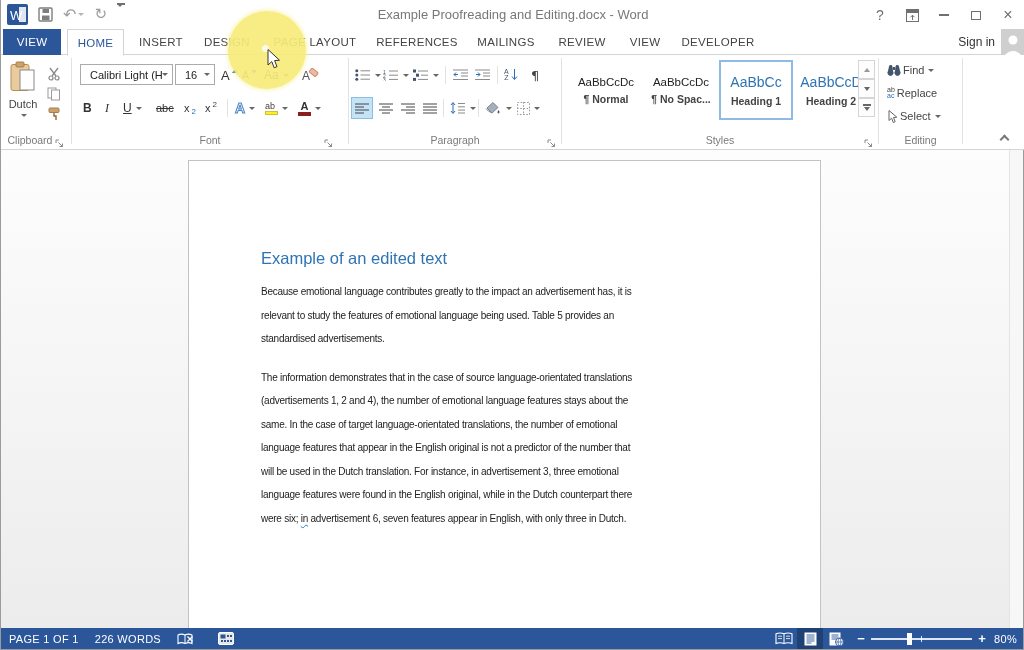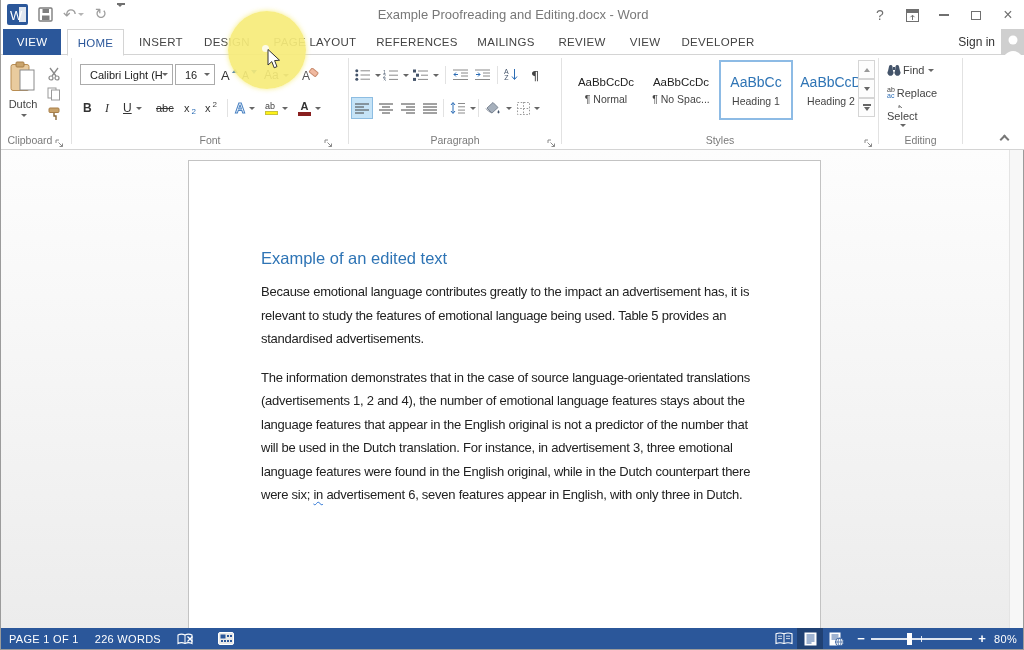--- a/index.html
+++ b/index.html
@@ -38,35 +38,35 @@
   .combo { position:absolute; height:21px; border:1px solid #ABABAB; background:#FFF; display:flex; align-items:center; font-size:11px; color:#222; padding-left:9px; }
   .combo .dd { margin-left:auto; margin-right:4px; }
   .msep { position:absolute; width:1px; height:18px; background:#E2E2E2; }
   .on { background:#C5E3F7; border:1px solid #8DBDE2; }
   .letter { font-size:12px; color:#333; }
   .chev-up { width:7px; height:7px; border-left:2px solid #777; border-top:2px solid #777; transform:rotate(45deg); }
 
   
   .scard { position:absolute; top:5px; width:72px; height:60px; background:#FFF; border:1px solid #FFF; display:flex; flex-direction:column; align-items:center; justify-content:center; overflow:hidden; }
   .scard .samp { font-size:11.5px; color:#222; white-space:nowrap; }
-  .scard .sname { font-size:10.5px; color:#444; margin-top:5px; white-space:nowrap; }
+  .scard .sname { font-size:10.5px; color:#444; margin-top:5px; white-space:nowrap;font-weight:bold; }
   .scard.blue .samp { color:#2E74B5; font-size:14px; }
   .scard.sel { border:2px solid #8DBBE5; }
   .scol { position:absolute; width:17px; height:19px; border:1px solid #D5D5D5; display:flex; flex-direction:column; align-items:center; justify-content:center; background:#FDFDFD; }
   .tri-up { width:0; height:0; border-left:3.5px solid transparent; border-right:3.5px solid transparent; border-bottom:4px solid #666; }
   .tri-dn { width:0; height:0; border-left:3.5px solid transparent; border-right:3.5px solid transparent; border-top:4px solid #666; }
   .mbar { width:8px; height:1.5px; background:#666; margin-bottom:1.5px; }
 
   
   .canvas { left:0; top:150px; width:1022px; height:478px; background:linear-gradient(180deg,#FDFDFD 0%,#F4F4F4 55%,#ECECEC 100%); overflow:hidden; }
   .scrollstrip { position:absolute; right:0; top:0; width:14px; height:478px; background:#F7F7F7; border-left:1px solid #E4E4E4; }
   .page { position:absolute; left:187px; top:10px; width:633px; height:520px; background:#FFF; border:1px solid #C3C3C3; }
   .docbody { position:absolute; left:72px; top:88px; width:500px; }
   .h1 { font-size:16.5px; color:#2E74B5; margin-bottom:12px; }
-  .pline { font-size:13px; letter-spacing:-0.25px; color:#222; line-height:23.5px; white-space:nowrap; }
+  .pline { font-size:10px; letter-spacing:-0.25px; color:#222; line-height:23.5px; white-space:nowrap; }
   .pgap { height:15px; }
   .gram { text-decoration:underline wavy #2E75D4 1px; text-underline-offset:2px; }
 
   
   .clickring { left:227px; top:11px; width:78px; height:78px; border-radius:50%; background:rgba(246,236,122,0.92); box-shadow:0 0 5px rgba(246,236,122,0.9); z-index:9; }
   .clickdot { left:261px; top:45px; width:7px; height:7px; border-radius:50%; background:#FDFBE8; z-index:10; }
   .cursor { left:266px; top:49px; z-index:11; }
 
   
   .statusbar { left:0; top:628px; width:1022px; height:21px; background:#2B579A; color:#FFF; display:flex; align-items:center; font-size:11px; letter-spacing:.3px; }
@@ -431,21 +431,21 @@
         <span>Find</span>
           <i class="dd"></i>
       </div>
       <div class="rbtn" style="left:6px;top:27px;">
         <span style="display:inline-block;line-height:6px;text-align:left;">
           <span style="font-size:7px;color:#444;display:block;">ab</span>
           <span style="font-size:7px;color:#2B6CB5;display:block;">ac</span>
         </span>
         <span>Replace</span>
       </div>
-      <div class="rbtn" style="left:6px;top:50px;flex-direction:column;">
+      <div class="rbtn" style="left:6px;top:50px;">
         <svg width="11" height="13">
             <path d="M2 0.5 L2 10.5 L4.6 8.2 L6.3 12.5 L8.2 11.7 L6.5 7.5 L9.8 7.2 Z" fill="#FFF" stroke="#666"></path>
           </svg>
         <span>Select</span>
           <i class="dd"></i>
       </div>
       <div class="glabel">Editing</div>
     </div>
 
     <div class="ab" style="left:1000px;top:78px;width:16px;height:12px;">
@@ -464,20 +464,21 @@
   <div class="ab canvas">
     <div class="page">
       <div class="docbody">
         <div class="h1">Example of an edited text</div>
         <div class="pline">Because emotional language contributes greatly to the impact an advertisement has, it is</div>
         <div class="pline">relevant to study the features of emotional language being used. Table 5 provides an</div>
         <div class="pline">standardised advertisements.</div>
         <div class="pgap"></div>
         <div class="pline">The information demonstrates that in the case of source language-orientated translations</div>
         <div class="pline">(advertisements 1, 2 and 4), the number of emotional language features stays about the</div>
+        <div class="pline">same. In the case of target language-orientated translations, the number of emotional</div>
         <div class="pline">language features that appear in the English original is not a predictor of the number that</div>
         <div class="pline">will be used in the Dutch translation. For instance, in advertisement 3, three emotional</div>
         <div class="pline">language features were found in the English original, while in the Dutch counterpart there</div>
         <div class="pline">
           <span>were six; </span><span class="gram">in</span><span> advertisement 6, seven features appear in English, with only three in Dutch.</span>
         </div>
       </div>
     </div>
     <div class="scrollstrip"></div>
   </div>

